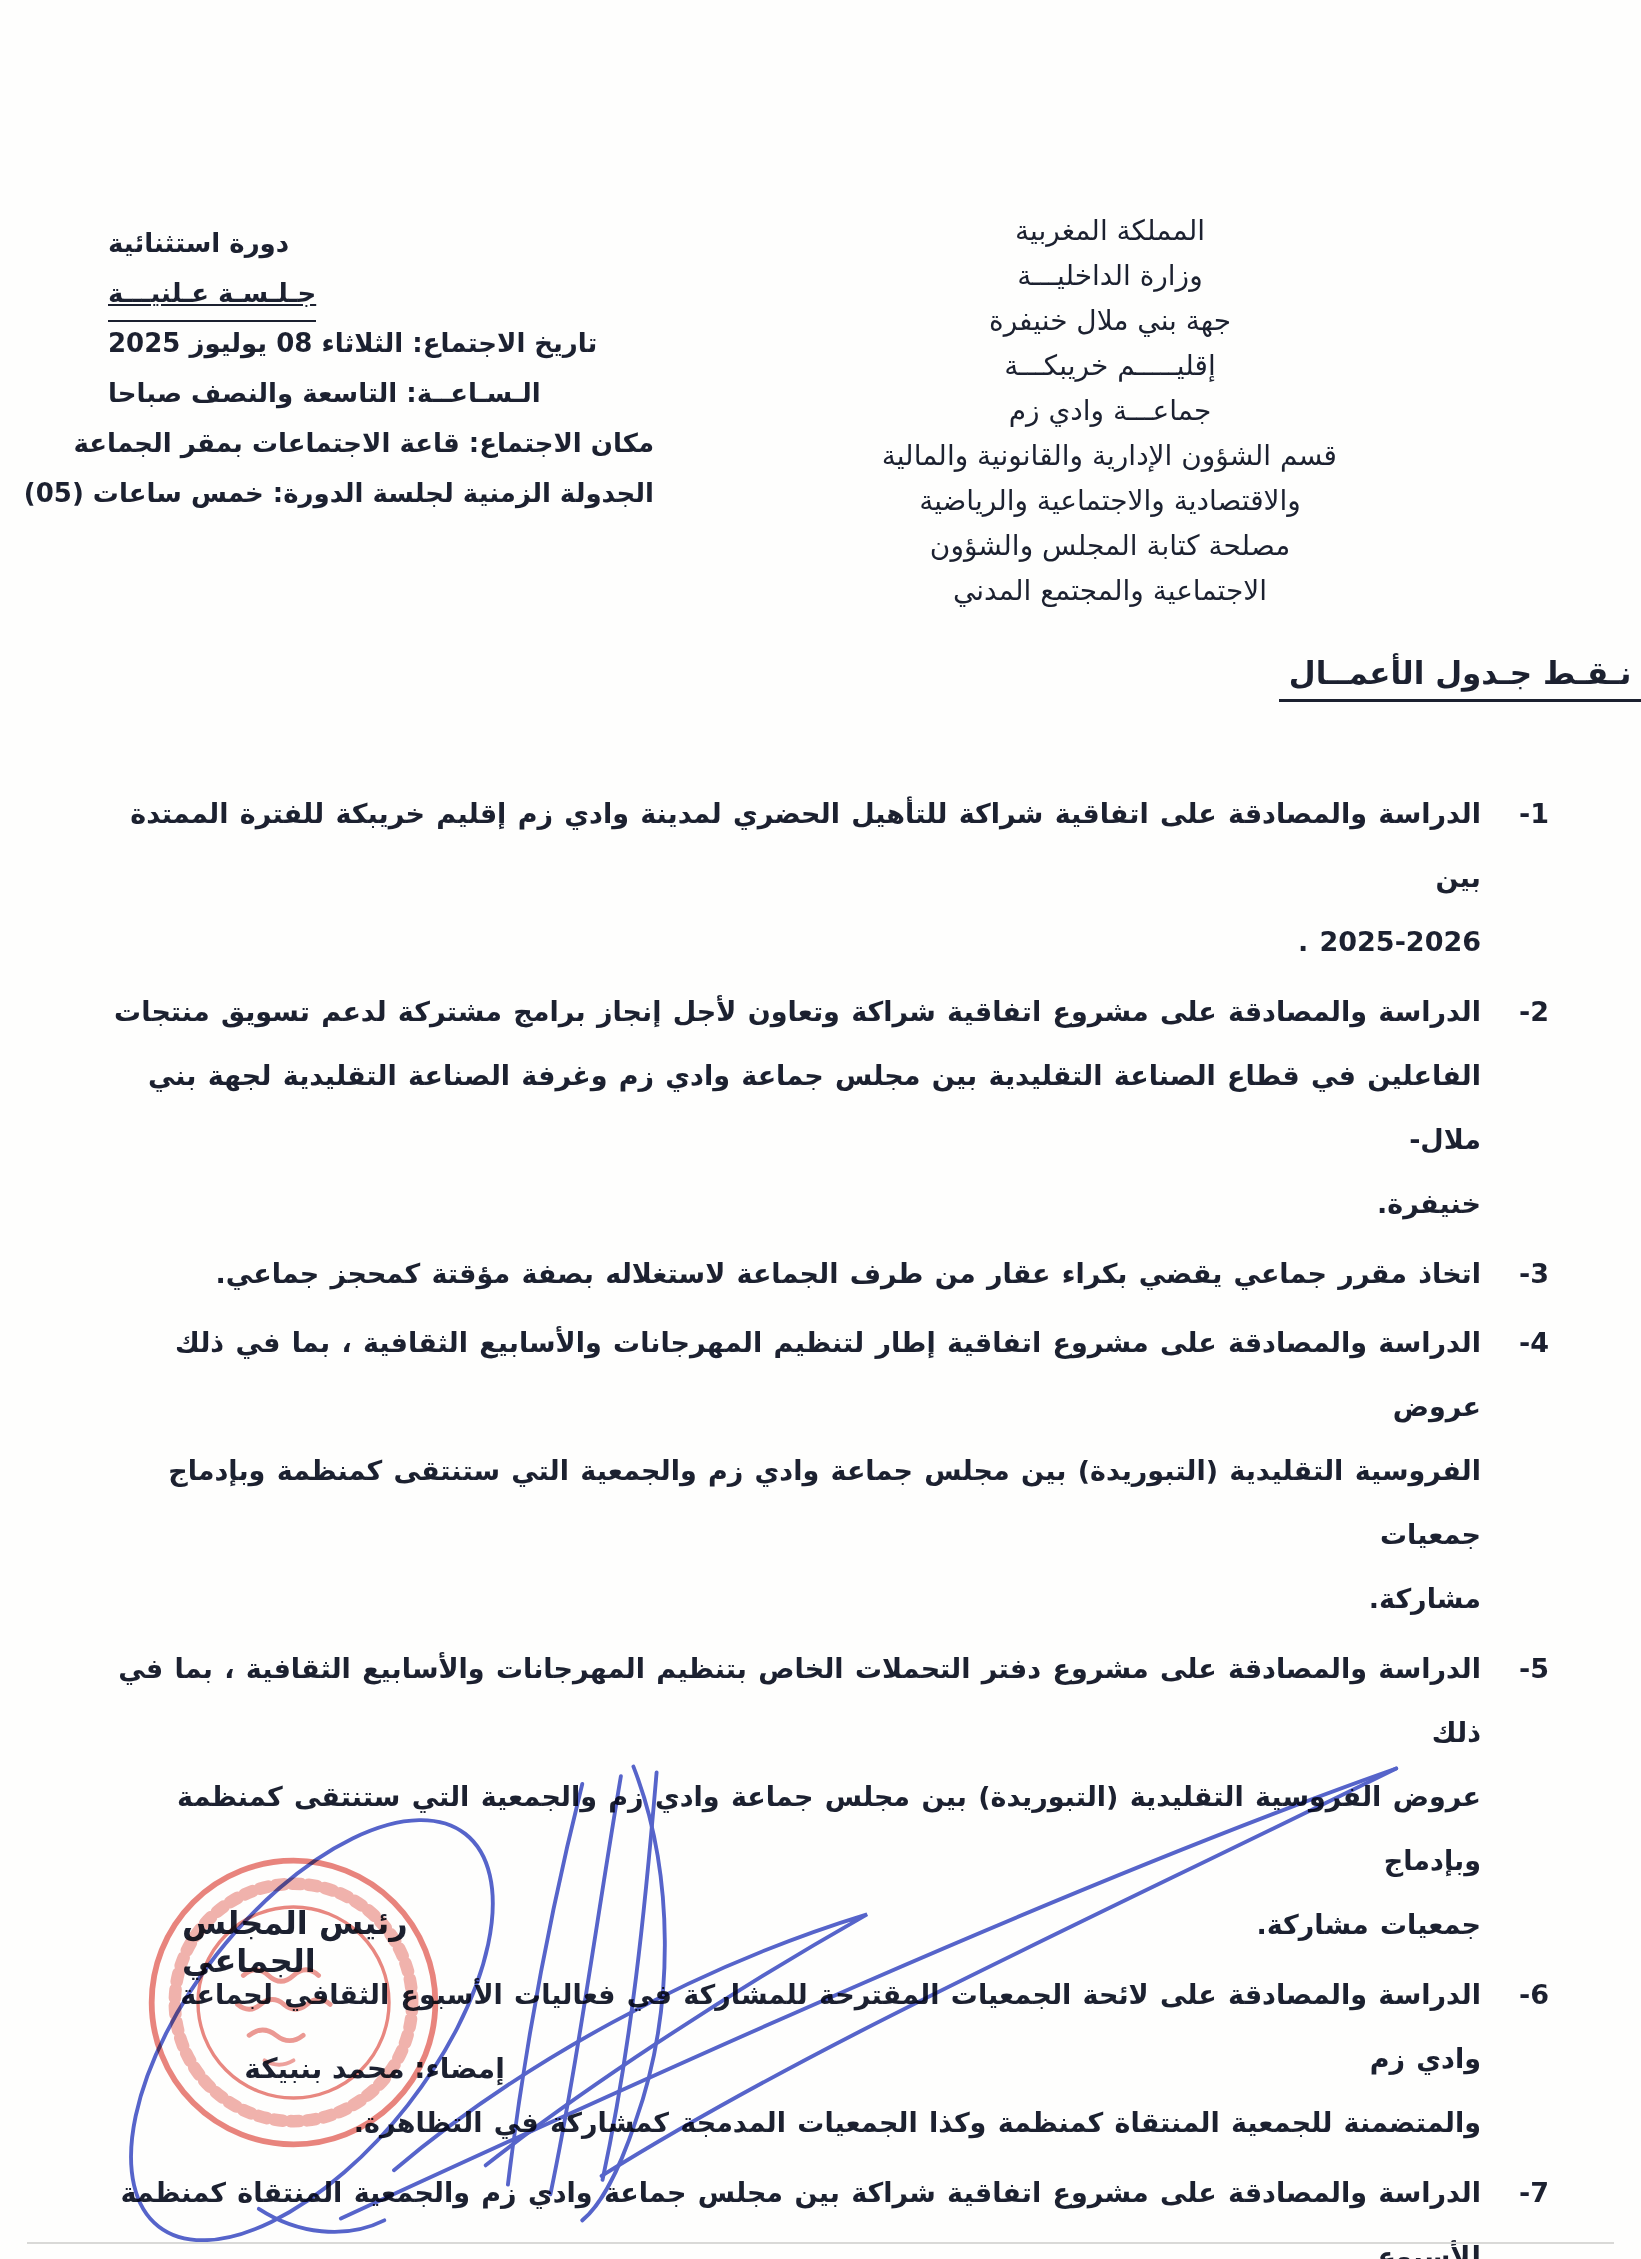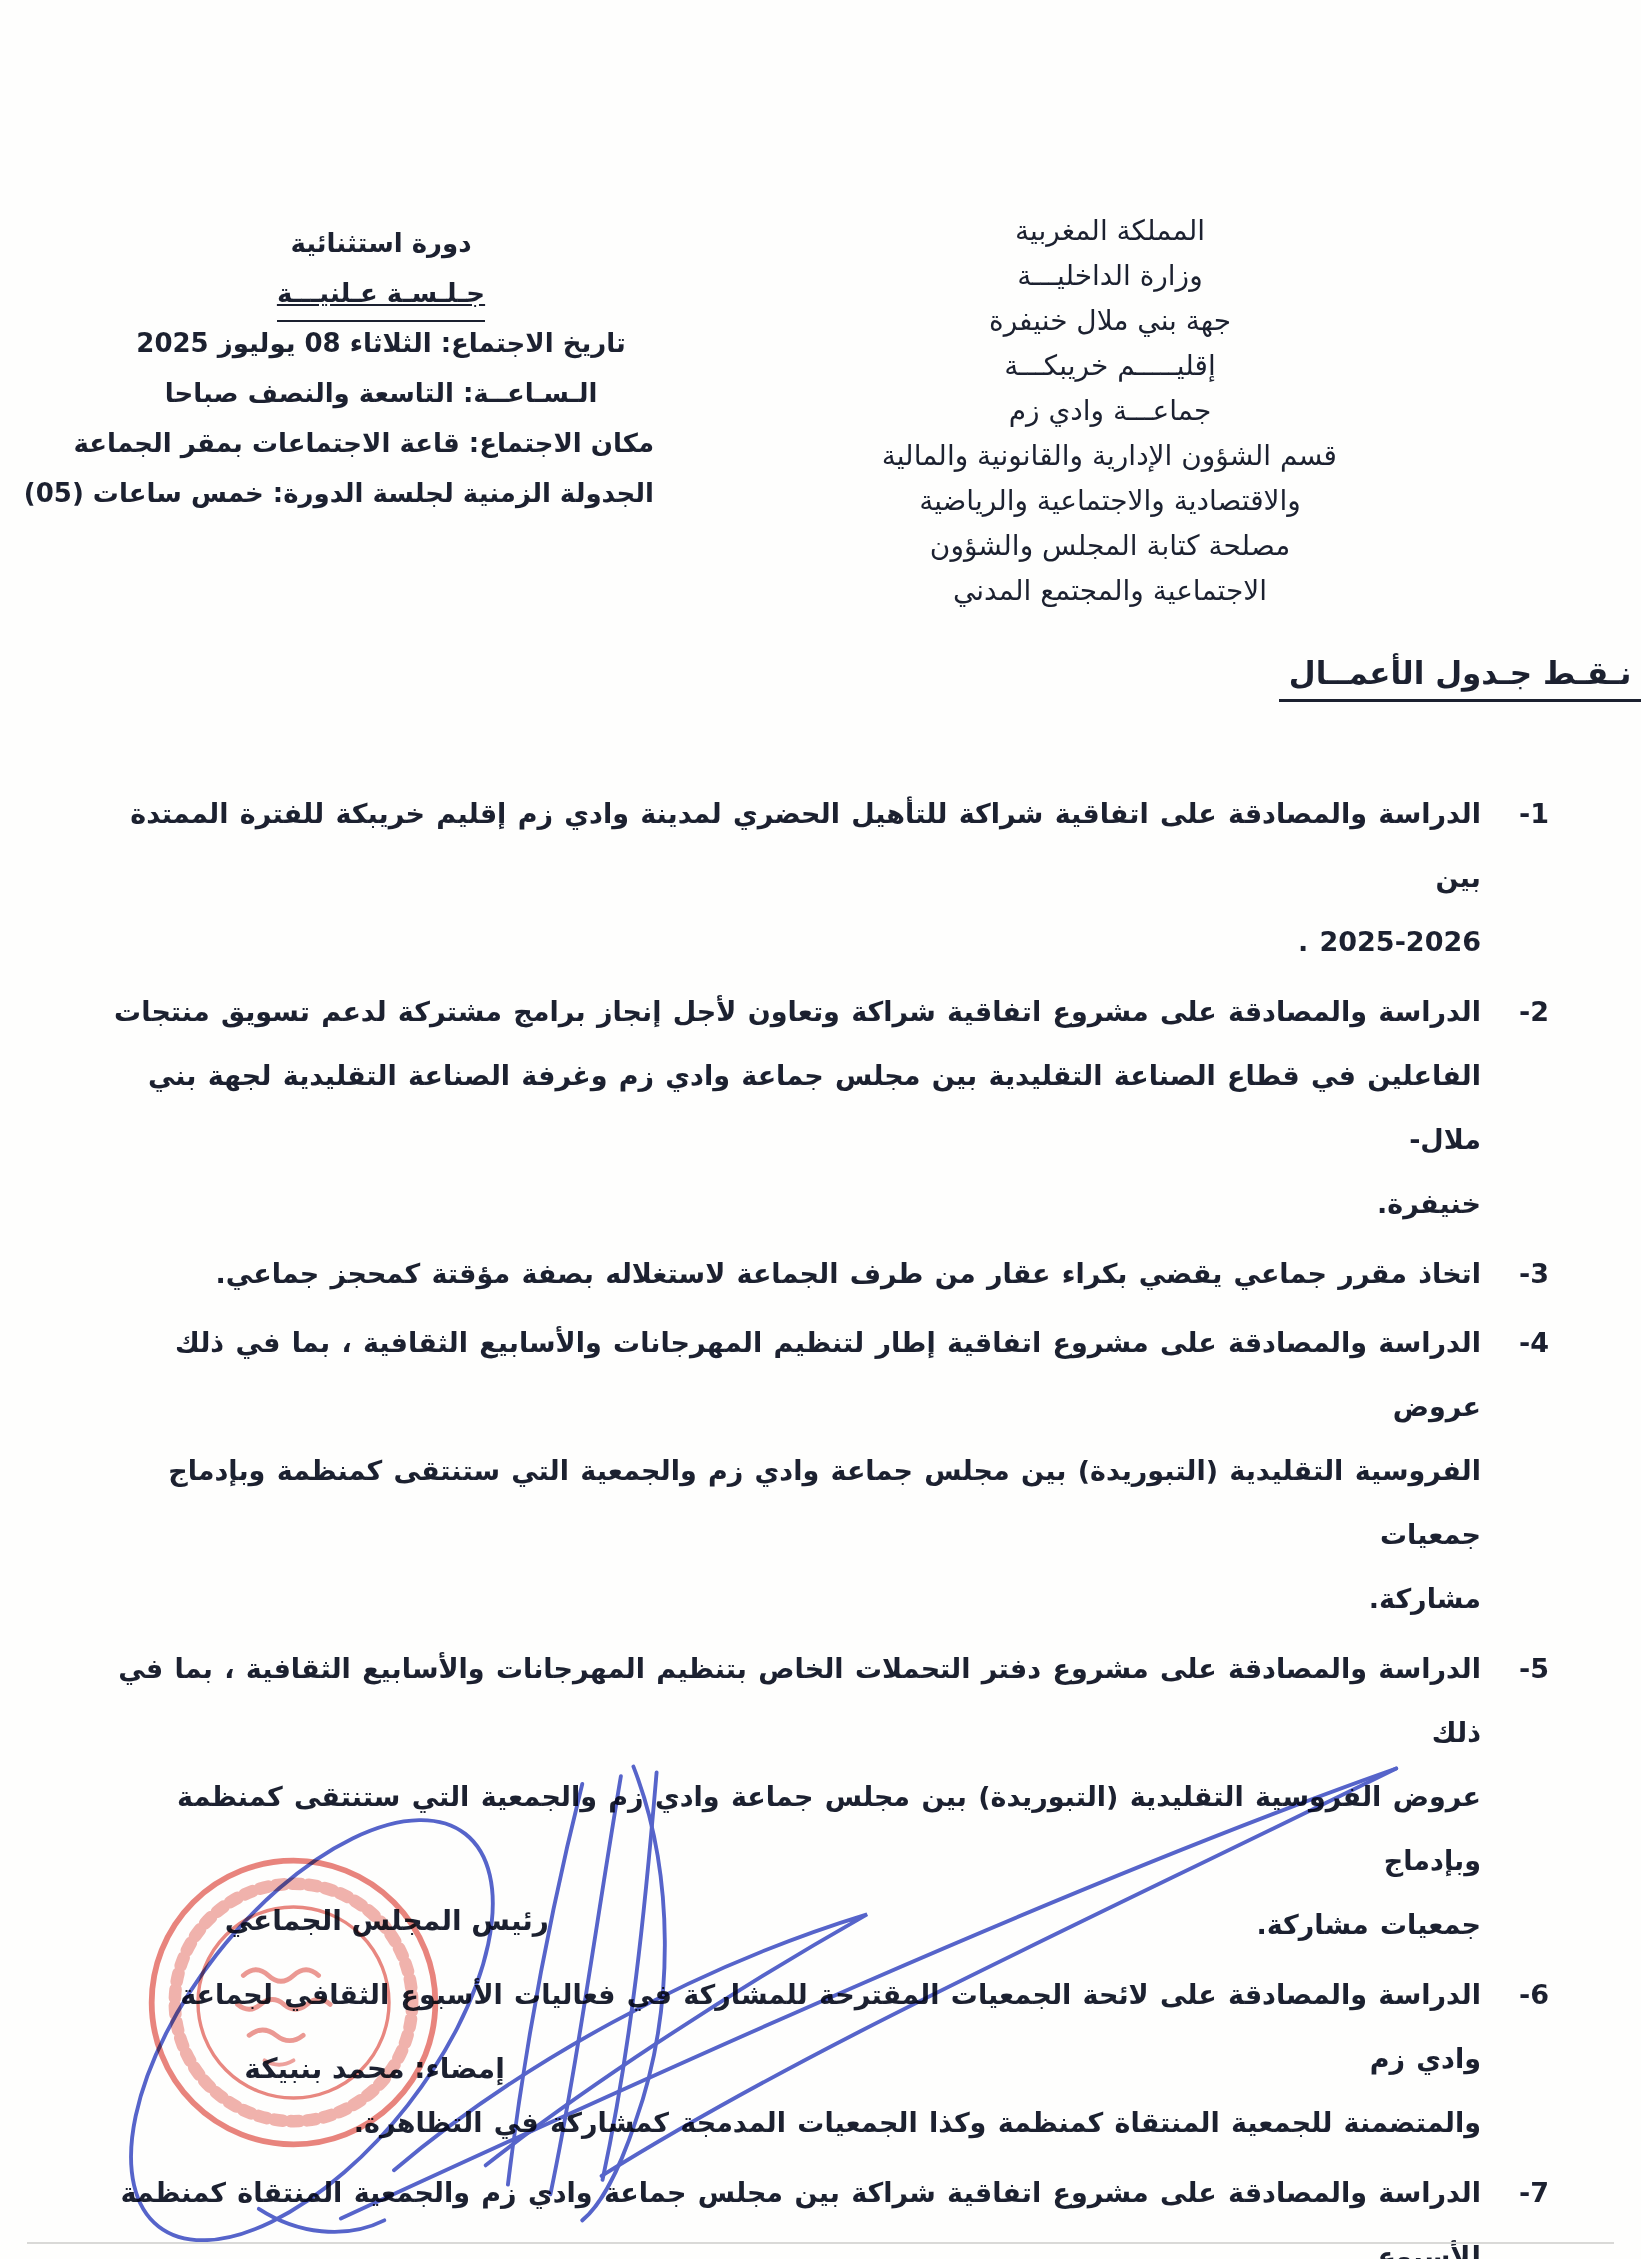--- a/index.html
+++ b/index.html
@@ -9,21 +9,21 @@
     font-family:"DejaVu Sans","Liberation Sans",sans-serif;
     color:#1c2130; direction:rtl; overflow:hidden;
   }
   
   .hdr-right {
     position:absolute; top:208px; right:304px; width:454px;
     text-align:center; font-size:28px; font-weight:normal; line-height:45px;
   }
   .hdr-left {
     position:absolute; top:218px; left:108px; width:546px;
-    text-align:center; font-size:26px; font-weight:bold; line-height:50px;
+    text-align:left; font-size:26px; font-weight:bold; line-height:50px;
   }
   .hdr-line { display:block; white-space:nowrap; }
   .underlined { border-bottom:2.9px solid #1c2130; padding-bottom:12px;text-decoration:underline; }
   
   .doc-title { position:absolute; top:655px; left:0; right:0; text-align:right; }
   .doc-title span {
     display:inline-block; font-size:31px; font-weight:bold;
     border-bottom:3.9px solid #1c2130; padding:0 9.7px 7.7px 9.7px; letter-spacing:1px;
   }
   
@@ -31,22 +31,22 @@
   .agenda-item { position:relative; padding-right:64px; margin-bottom:5.8px; }
   .agenda-item .num {
     position:absolute; right:0; top:0; font-size:27px; font-weight:bold; line-height:64px;
   }
   .agenda-item .txt {
     margin:4px; font-size:27px; font-weight:bold; line-height:64px;
     white-space:pre-line; text-align:right; word-spacing:1.9px;
   }
   
   .sig-role {
-    position:absolute; top:1904px; left:182px; width:367px; text-align:right;
-    font-size:28px; font-weight:bold;
+    position:absolute; top:1904px; left:182px; width:367px; text-align:left;
+    font-size:32px; font-weight:bold;
   }
   .sig-caption {
     position:absolute; top:2024px; left:162px; width:425px; text-align:center;
     font-size:28px; font-weight:bold;margin-top:28px;
   }
   .stamp-svg {
     position:absolute; left:143px; top:1852px; width:301px; height:301px;
     mix-blend-mode:multiply; pointer-events:none;
   }
   .signature-svg {

